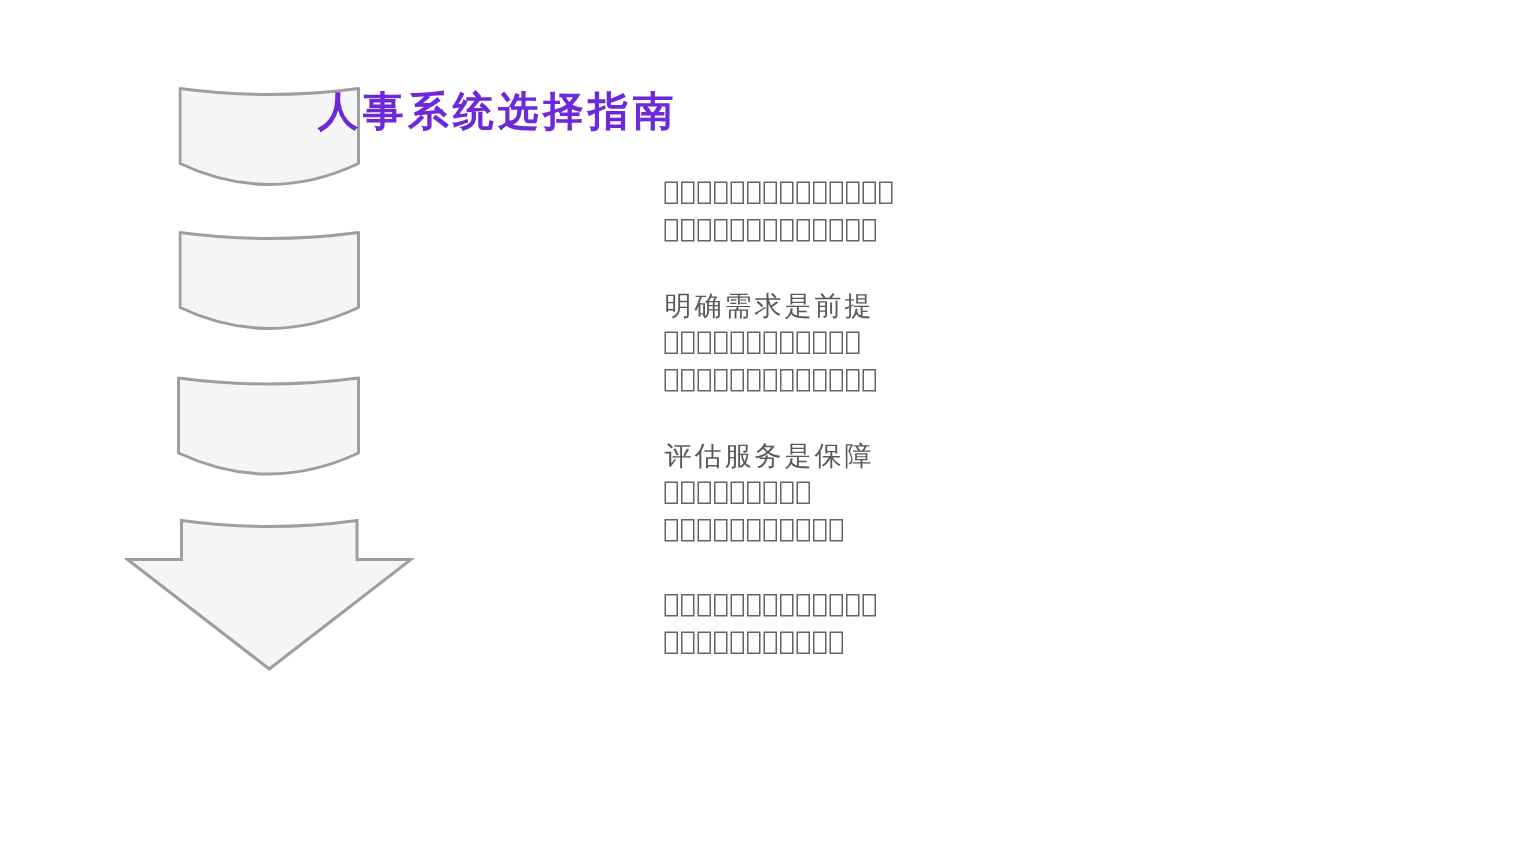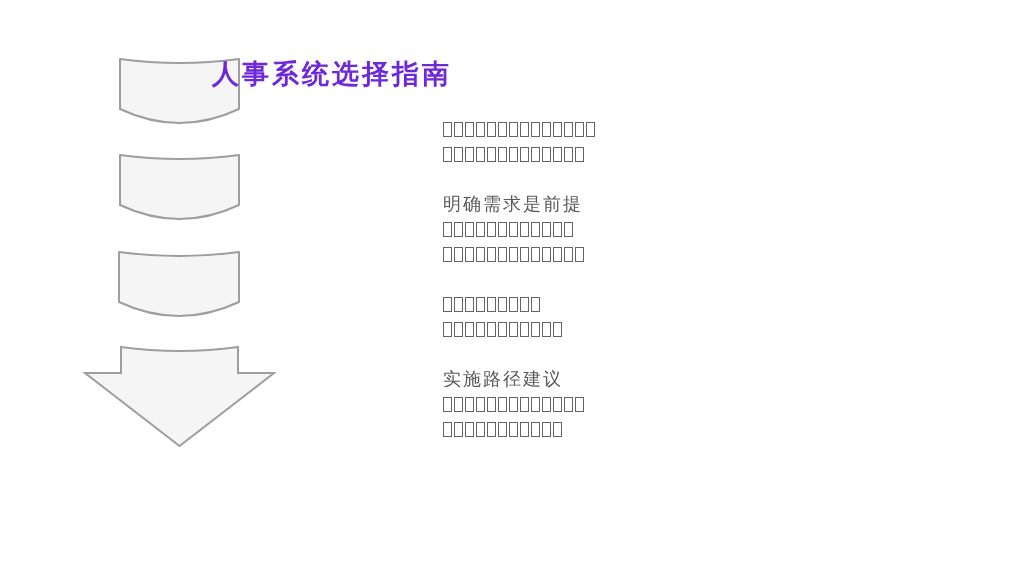--- a/index.html
+++ b/index.html
@@ -82,23 +82,23 @@
     <div class="desc-line"><span class="tofu" style="border-color: rgb(100, 100, 100);"></span><span class="tofu" style="border-color: rgb(100, 100, 100);"></span><span class="tofu" style="border-color: rgb(100, 100, 100);"></span><span class="tofu" style="border-color: rgb(100, 100, 100);"></span><span class="tofu" style="border-color: rgb(100, 100, 100);"></span><span class="tofu" style="border-color: rgb(100, 100, 100);"></span><span class="tofu" style="border-color: rgb(100, 100, 100);"></span><span class="tofu" style="border-color: rgb(100, 100, 100);"></span><span class="tofu" style="border-color: rgb(100, 100, 100);"></span><span class="tofu" style="border-color: rgb(100, 100, 100);"></span><span class="tofu" style="border-color: rgb(100, 100, 100);"></span><span class="tofu" style="border-color: rgb(100, 100, 100);"></span><span class="tofu" style="border-color: rgb(100, 100, 100);"></span></div>
   </div>
 
   <div class="section">
     <div class="section-heading">明确需求是前提</div>
     <div class="desc-line"><span class="tofu" style="border-color: rgb(100, 100, 100);"></span><span class="tofu" style="border-color: rgb(100, 100, 100);"></span><span class="tofu" style="border-color: rgb(100, 100, 100);"></span><span class="tofu" style="border-color: rgb(100, 100, 100);"></span><span class="tofu" style="border-color: rgb(100, 100, 100);"></span><span class="tofu" style="border-color: rgb(100, 100, 100);"></span><span class="tofu" style="border-color: rgb(100, 100, 100);"></span><span class="tofu" style="border-color: rgb(100, 100, 100);"></span><span class="tofu" style="border-color: rgb(100, 100, 100);"></span><span class="tofu" style="border-color: rgb(100, 100, 100);"></span><span class="tofu" style="border-color: rgb(100, 100, 100);"></span><span class="tofu" style="border-color: rgb(100, 100, 100);"></span></div>
     <div class="desc-line"><span class="tofu" style="border-color: rgb(100, 100, 100);"></span><span class="tofu" style="border-color: rgb(100, 100, 100);"></span><span class="tofu" style="border-color: rgb(100, 100, 100);"></span><span class="tofu" style="border-color: rgb(100, 100, 100);"></span><span class="tofu" style="border-color: rgb(100, 100, 100);"></span><span class="tofu" style="border-color: rgb(100, 100, 100);"></span><span class="tofu" style="border-color: rgb(100, 100, 100);"></span><span class="tofu" style="border-color: rgb(100, 100, 100);"></span><span class="tofu" style="border-color: rgb(100, 100, 100);"></span><span class="tofu" style="border-color: rgb(100, 100, 100);"></span><span class="tofu" style="border-color: rgb(100, 100, 100);"></span><span class="tofu" style="border-color: rgb(100, 100, 100);"></span><span class="tofu" style="border-color: rgb(100, 100, 100);"></span></div>
   </div>
 
   <div class="section">
+    <div class="section-heading">评估服务是保障</div>
     <div class="desc-line"><span class="tofu" style="border-color: rgb(100, 100, 100);"></span><span class="tofu" style="border-color: rgb(100, 100, 100);"></span><span class="tofu" style="border-color: rgb(100, 100, 100);"></span><span class="tofu" style="border-color: rgb(100, 100, 100);"></span><span class="tofu" style="border-color: rgb(100, 100, 100);"></span><span class="tofu" style="border-color: rgb(100, 100, 100);"></span><span class="tofu" style="border-color: rgb(100, 100, 100);"></span><span class="tofu" style="border-color: rgb(100, 100, 100);"></span><span class="tofu" style="border-color: rgb(100, 100, 100);"></span></div>
     <div class="desc-line"><span class="tofu" style="border-color: rgb(100, 100, 100);"></span><span class="tofu" style="border-color: rgb(100, 100, 100);"></span><span class="tofu" style="border-color: rgb(100, 100, 100);"></span><span class="tofu" style="border-color: rgb(100, 100, 100);"></span><span class="tofu" style="border-color: rgb(100, 100, 100);"></span><span class="tofu" style="border-color: rgb(100, 100, 100);"></span><span class="tofu" style="border-color: rgb(100, 100, 100);"></span><span class="tofu" style="border-color: rgb(100, 100, 100);"></span><span class="tofu" style="border-color: rgb(100, 100, 100);"></span><span class="tofu" style="border-color: rgb(100, 100, 100);"></span><span class="tofu" style="border-color: rgb(100, 100, 100);"></span></div>
   </div>
 
   <div class="section">
-    <div class="section-heading">实施路径建议</div>
     <div class="desc-line"><span class="tofu" style="border-color: rgb(100, 100, 100);"></span><span class="tofu" style="border-color: rgb(100, 100, 100);"></span><span class="tofu" style="border-color: rgb(100, 100, 100);"></span><span class="tofu" style="border-color: rgb(100, 100, 100);"></span><span class="tofu" style="border-color: rgb(100, 100, 100);"></span><span class="tofu" style="border-color: rgb(100, 100, 100);"></span><span class="tofu" style="border-color: rgb(100, 100, 100);"></span><span class="tofu" style="border-color: rgb(100, 100, 100);"></span><span class="tofu" style="border-color: rgb(100, 100, 100);"></span><span class="tofu" style="border-color: rgb(100, 100, 100);"></span><span class="tofu" style="border-color: rgb(100, 100, 100);"></span><span class="tofu" style="border-color: rgb(100, 100, 100);"></span><span class="tofu" style="border-color: rgb(100, 100, 100);"></span></div>
     <div class="desc-line"><span class="tofu" style="border-color: rgb(100, 100, 100);"></span><span class="tofu" style="border-color: rgb(100, 100, 100);"></span><span class="tofu" style="border-color: rgb(100, 100, 100);"></span><span class="tofu" style="border-color: rgb(100, 100, 100);"></span><span class="tofu" style="border-color: rgb(100, 100, 100);"></span><span class="tofu" style="border-color: rgb(100, 100, 100);"></span><span class="tofu" style="border-color: rgb(100, 100, 100);"></span><span class="tofu" style="border-color: rgb(100, 100, 100);"></span><span class="tofu" style="border-color: rgb(100, 100, 100);"></span><span class="tofu" style="border-color: rgb(100, 100, 100);"></span><span class="tofu" style="border-color: rgb(100, 100, 100);"></span></div>
   </div>
 
 </div>
 
 </body></html>

